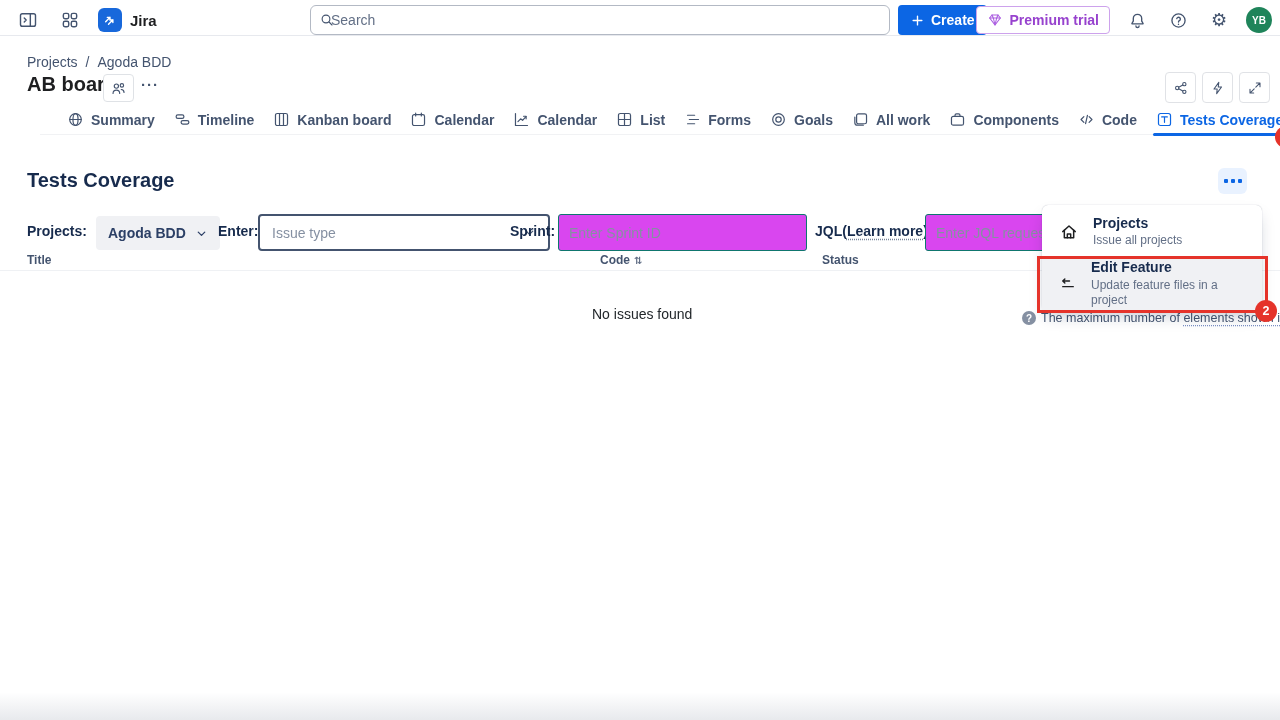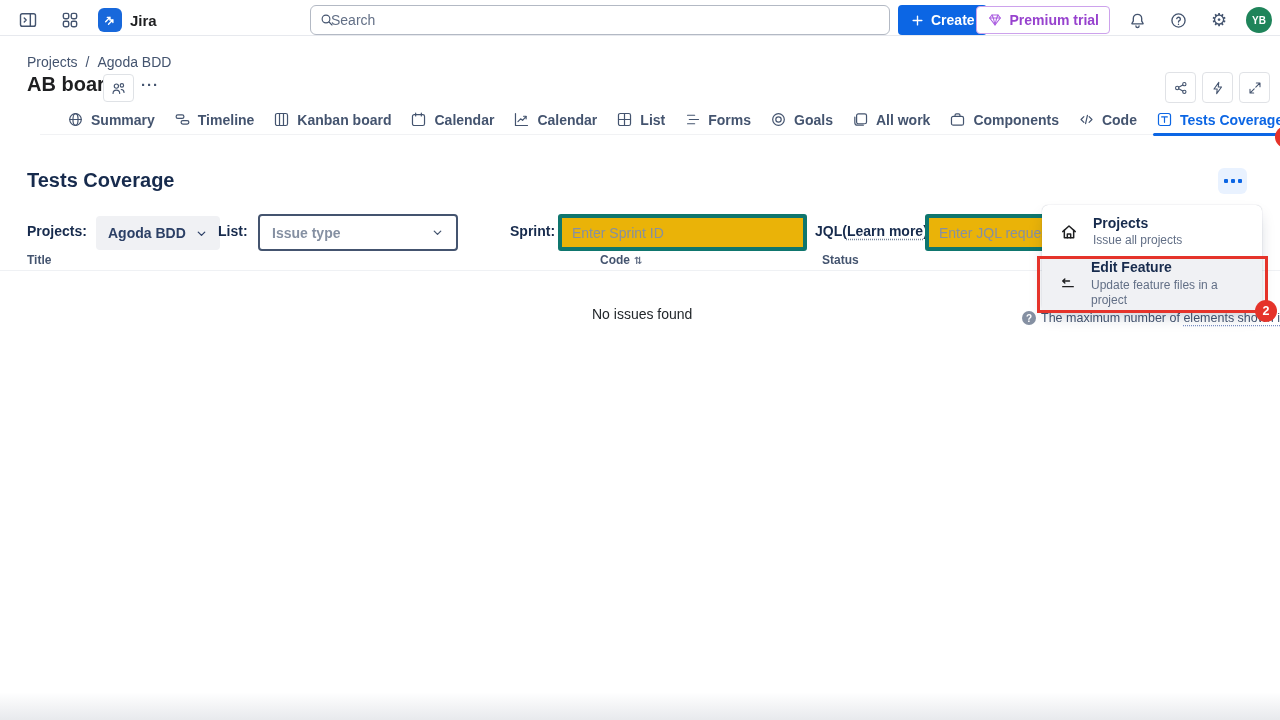--- a/index.html
+++ b/index.html
@@ -43,23 +43,23 @@
   .annot { position:absolute; width:22px; height:22px; border-radius:50%; background:#e5332a; color:#fff; font-size:12.5px; font-weight:700; display:flex; align-items:center; justify-content:center; z-index:40; }
   .annot-1 { right:-14px; bottom:-13px; }
 
   
   .page-title { position:absolute; left:27px; top:169px; font-size:20px; font-weight:700; color:#172b4d; }
   .meatball-btn { position:absolute; left:1218px; top:168px; width:29px; height:26px; background:#e9f2ff; border:none; border-radius:6px; display:flex; align-items:center; justify-content:center; gap:3px; cursor:pointer; }
   .meatball-btn i { width:4px; height:4px; background:#0c66e4; border-radius:1px; }
 
   .f-label { position:absolute; top:223px; font-size:14px; font-weight:600; color:#172b4d; white-space:nowrap; }
   .proj-btn { position:absolute; left:96px; top:216px; height:34px; padding:0 12px; background:#f0f1f4; border:none; border-radius:4px; color:#2c4066; font-size:14px; font-weight:600; display:flex; align-items:center; gap:9px; cursor:pointer; font-family:inherit; }
-  .type-select { position:absolute; left:258px; top:214px; width:200px; height:37px; border:2px solid #44546f; border-radius:4px; background:#fff; display:flex; align-items:center; justify-content:space-between; padding:0 12px; font-size:14px; color:#8590a2; cursor:pointer;font-weight:bold; }
+  .type-select { position:absolute; left:258px; top:214px; width:292px; height:37px; border:2px solid #44546f; border-radius:4px; background:#fff; display:flex; align-items:center; justify-content:space-between; padding:0 12px; font-size:14px; color:#8590a2; cursor:pointer; }
   .type-select .chev { color:#44546f; }
-  .txt-input { position:absolute; top:214px; height:37px; border:4px solid #0f766e; border-radius:3px; padding:0 10px; font-size:14px; color:#172b4d; outline:none; background:#eab308; font-family:inherit; }
+  .txt-input { position:absolute; top:214px; height:37px; border:1px solid #0f766e; border-radius:3px; padding:0 10px; font-size:14px; color:#172b4d; outline:none; background:#d946ef; font-family:inherit; }
   .txt-input::placeholder { color:#8590a2; }
   .sprint-input { left:558px; width:249px; }
   .jql-input { left:925px; width:330px; }
   .jql-label a { color:#172b4d; text-decoration:underline dotted #7a869a; text-underline-offset:3px; cursor:pointer; }
 
   .col-hdr { position:absolute; top:253px; font-size:12px; font-weight:700; color:#44546f; display:flex; align-items:center; gap:4px; }
   .sort-glyph { font-size:10px; color:#626f86; }
   .table-rule { position:absolute; left:0; right:0; top:270px; height:1px; background:#eff1f4; }
   .empty-msg { position:absolute; left:592px; top:306px; font-size:14px; color:#22272b; }
 
@@ -295,21 +295,21 @@
   </button>
 
   <span class="f-label" style="left:27px;">Projects:</span>
   <button class="proj-btn">
     <span>Agoda BDD</span>
     <svg class="ic" width="13" height="13" viewBox="0 0 24 24" style="stroke-width:2.4">
         <path d="M6 9.5l6 6 6-6"></path>
       </svg>
   </button>
 
-  <span class="f-label" style="left:218px;">List:</span>
+  <span class="f-label" style="left:218px;">Enter:</span>
   <div class="type-select">
     <span>Issue type</span>
     <svg class="ic chev" width="13" height="13" viewBox="0 0 24 24" style="stroke-width:2.4">
         <path d="M6 9.5l6 6 6-6"></path>
       </svg>
   </div>
 
   <span class="f-label" style="left:510px;">Sprint:</span>
   <input class="txt-input sprint-input" type="text" placeholder="Enter Sprint ID" style="">
 

